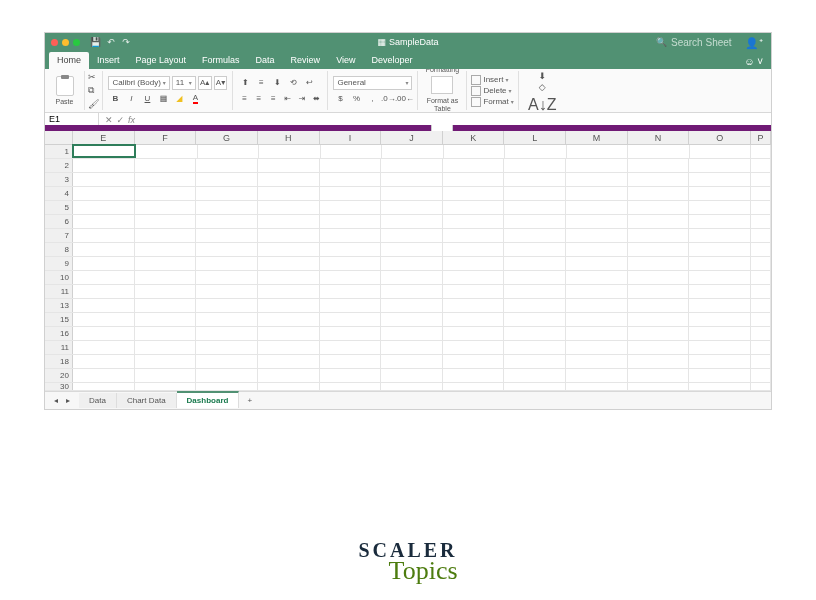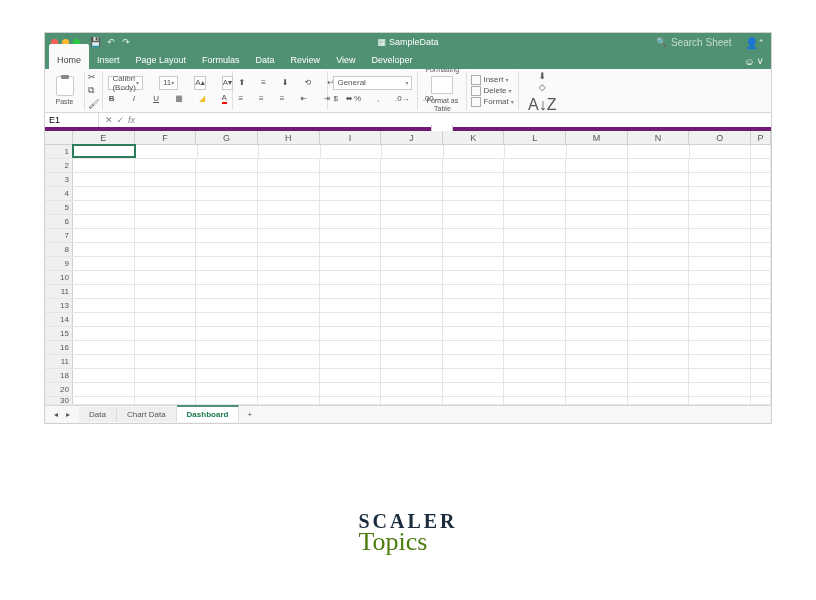--- a/index.html
+++ b/index.html
@@ -9,48 +9,48 @@
 .traffic { display:flex; gap:4px; padding-left:6px; }
 .dot { width:7px; height:7px; border-radius:50%; }
 .qat { display:flex; gap:3px; margin-left:10px; align-items:center; }
 .qat span { width:12px; height:12px; display:flex; align-items:center; justify-content:center; opacity:0.85; }
 .doctitle { position:absolute; left:50%; transform:translateX(-50%); display:flex; align-items:center; gap:3px; font-weight:500; }
 .searchbox { position:absolute; right:30px; display:flex; align-items:center; gap:3px; opacity:0.8; }
 .searchbox input { background:transparent; border:none; color:#fff; font-size:10px; width:70px; outline:none; }
 .searchbox input::placeholder { color:#e0eee6; }
 .share { position:absolute; right:8px; font-size:11px; }
 .menubar { background:#519173; height:18px; display:flex; align-items:flex-end; padding-left:4px; position:relative; }
-.menubar .tab { color:#fff; font-size:9px; padding:11px 8px 4px; cursor:pointer; }
+.menubar .tab { color:#fff; font-size:9px; padding:3px 8px 4px; cursor:pointer; }
 .menubar .tab.active { background:#fafafa; color:#444; border-radius:2px 2px 0 0; }
 .smiley { position:absolute; right:8px; bottom:2px; color:#fff; font-size:10px; }
 .ribbon { background:#fafafa; height:44px; border-bottom:1px solid #d8d8d8; display:flex; padding:2px 0; font-size:8px; color:#555; }
 .group { border-right:1px solid #e0e0e0; padding:1px 5px; display:flex; flex-direction:column; justify-content:center; }
 .paste-grp { align-items:center; width:40px; }
 .paste-icn { width:18px; height:20px; background:#fff; border:1px solid #ccc; border-radius:2px; position:relative; }
 .paste-icn::before { content:''; position:absolute; top:-2px; left:4px; width:8px; height:4px; background:#888; border-radius:1px; }
 .lbl { font-size:7px; margin-top:2px; text-align:center; line-height:1.1; }
 .clip-side { display:flex; flex-direction:column; gap:3px; font-size:9px; padding:2px 3px; justify-content:center; }
 .font-grp { width:130px; }
-.row { display:flex; gap:16px; align-items:center; margin:1px 0; }
+.row { display:flex; gap:2px; align-items:center; margin:1px 0; }
 .sel { border:1px solid #ccc; background:#fff; font-size:8px; padding:1px 3px; height:14px; display:flex; align-items:center; justify-content:space-between; }
 .font-name { width:62px; } .font-size { width:24px; }
 .btn-s { width:14px; height:14px; border:1px solid #ccc; background:#fff; display:flex; align-items:center; justify-content:center; font-size:8px; cursor:pointer; }
 .btn-s.nb { border:none; background:transparent; }
 .align-grp { width:95px; }
 .num-grp { width:90px; }
 .styles-grp { display:flex; gap:2px; padding:1px 4px; }
 .style-btn { width:40px; display:flex; flex-direction:column; align-items:center; gap:1px; }
 .style-ico { width:22px; height:18px; border:1px solid #ccc; background:#fff; }
 .cells-grp { font-size:8px; padding:2px 4px; display:flex; flex-direction:column; gap:1px; justify-content:center; }
 .crow { display:flex; gap:2px; align-items:center; }
 .crow .ic{ width:10px; height:10px; border:1px solid #aaa; }
 .edit-grp { display:flex; gap:4px; padding:1px 5px; }
 .edit-col { display:flex; flex-direction:column; align-items:center; gap:1px; }
 .sigma { font-size:12px; }
-.fbar { height:18px; background:#fff; border-bottom:4px solid #701a75; display:flex; align-items:center; font-size:9px; }
+.fbar { height:18px; background:#fff; border-bottom:6px solid #701a75; display:flex; align-items:flex-end; font-size:9px; }
 .namebox { width:54px; padding-left:4px; border-right:1px solid #d8d8d8; height:100%; display:flex; align-items:center; }
 .fx-ctrl { display:flex; gap:4px; padding:0 6px; color:#888; }
 .fbar input { border:none; flex:1; font-size:9px; outline:none; padding-left:4px; }
 .grid { background:#fff; }
 .colhdr { display:flex; height:14px; border-bottom:1px solid #d0d0d0; }
 .corner { width:28px; background:#f0f0f0; border-right:1px solid #d0d0d0; }
 .ch { flex:1; min-width:58px; background:#f0f0f0; border-right:1px solid #d0d0d0; font-size:9px; color:#555; display:flex; align-items:center; justify-content:center; }
 .ch:last-child { min-width:20px; flex:0 0 20px; }
 .rows { }
 .rw { display:flex; height:14px; border-bottom:1px solid #e5e5e5; }
@@ -58,21 +58,21 @@
 .cl { flex:1; min-width:58px; border-right:1px solid #e5e5e5; position:relative; }
 .cl:last-child { min-width:20px; flex:0 0 20px; }
 .cl.active { border:2px solid #2e7d5a; margin:-1px 0 0 -1px; z-index:2; }
 .rw.last { height:8px; overflow:hidden; }
 .tabbar { height:18px; background:#f7f7f7; border-top:1px solid #d8d8d8; display:flex; align-items:center; font-size:8px; color:#555; }
 .nav { display:flex; gap:2px; padding:0 6px; }
 .nav span { width:10px; height:10px; display:flex; align-items:center; justify-content:center; cursor:pointer; }
 .stab { padding:3px 10px; border-right:1px solid #ddd; background:#efefef; cursor:pointer; }
 .stab.active { background:#fff; color:#1a7a4e; font-weight:bold; border-top:2px solid #519173; margin-top:-2px; }
 .addtab { padding:3px 8px; cursor:pointer; }
-.logo { position:absolute; left:50%; top:510px; transform:translateX(-50%); text-align:left; }
+.logo { position:absolute; left:50%; top:539px; transform:translateX(-50%); text-align:right; }
 .logo-s { font-family:Georgia,serif; font-weight:bold; font-size:20px; letter-spacing:3px; color:#1a2b3c; }
 .logo-t { font-family:Liberation Serif, serif; font-size:26px; color:#4d7c0f; margin-top:-6px; }
 .tri { font-size:6px; color:#888; }
 </style>
 </head>
 <body>
 
 <div class="app">
   <div class="titlebar">
     <div class="traffic">
@@ -419,35 +419,20 @@
           <div class="cl"></div>
           <div class="cl"></div>
           <div class="cl"></div>
           <div class="cl"></div>
           <div class="cl"></div>
           <div class="cl"></div>
           <div class="cl"></div>
           <div class="cl"></div>
         </div>
         <div class="rw">
-          <div class="rh">14</div>
-          <div class="cl"></div>
-          <div class="cl"></div>
-          <div class="cl"></div>
-          <div class="cl"></div>
-          <div class="cl"></div>
-          <div class="cl"></div>
-          <div class="cl"></div>
-          <div class="cl"></div>
-          <div class="cl"></div>
-          <div class="cl"></div>
-          <div class="cl"></div>
-          <div class="cl"></div>
-        </div>
-        <div class="rw">
           <div class="rh">15</div>
           <div class="cl"></div>
           <div class="cl"></div>
           <div class="cl"></div>
           <div class="cl"></div>
           <div class="cl"></div>
           <div class="cl"></div>
           <div class="cl"></div>
           <div class="cl"></div>
           <div class="cl"></div>

